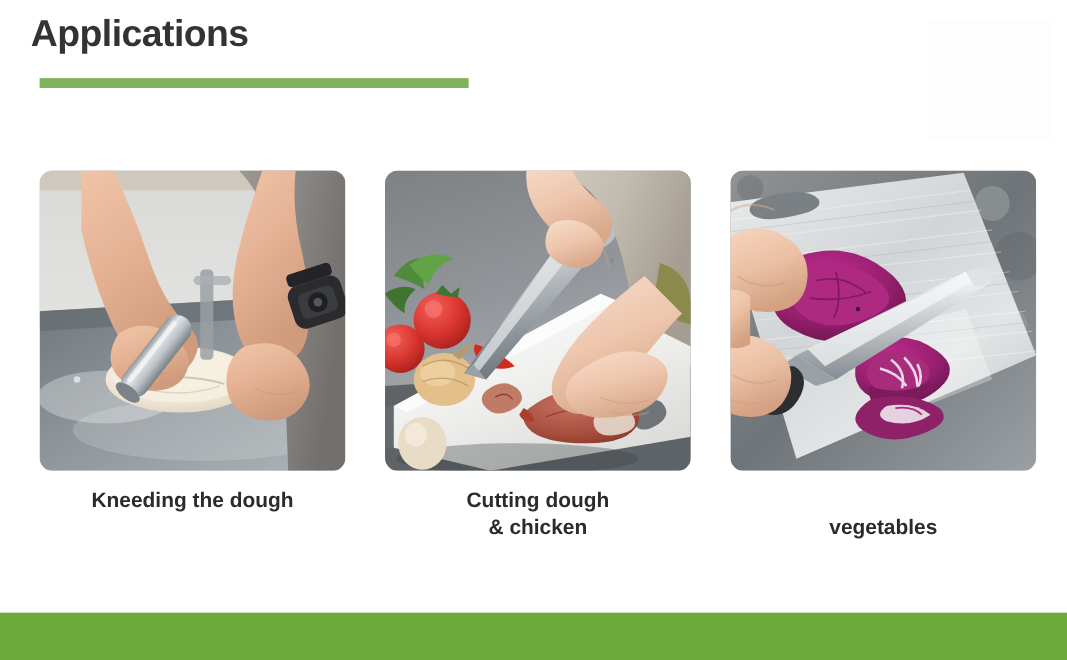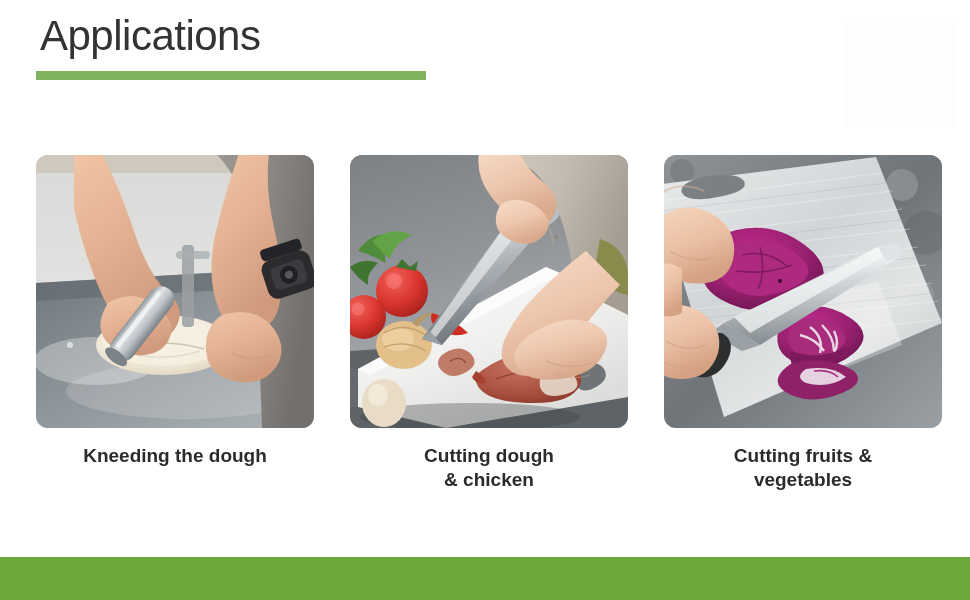--- a/index.html
+++ b/index.html
@@ -11,24 +11,24 @@
     height: 600px;
     background: #ffffff;
     font-family: "Liberation Sans", sans-serif;
     overflow: hidden;
     position: relative;
   }
 
   
   .page-title {
     position: absolute;
-    left: 40px;
+    left: 28px;
     top: 12px;
-    font-size: 42px;
-    font-weight: normal;
+    font-size: 34px;
+    font-weight: bold;
     color: #333333;
     letter-spacing: -0.5px;
     line-height: 1.15;
     white-space: nowrap;
   }
   .title-underline {
     position: absolute;
     left: 36px;
     top: 71px;
     width: 390px;
@@ -402,20 +402,20 @@
         <path d="M-8 42 q22 -18 48 -6" stroke="#d8a98c" stroke-width="2" fill="none" opacity="0.5"></path>
 
         <path d="M-10 158 q24 -16 48 0 q22 16 16 40 q-8 26 -36 26 q-28 0 -40 -26 Z" fill="url(#v-skin)"></path>
         <path d="M2 186 q20 12 40 4" stroke="#ce9e82" stroke-width="1.6" fill="none" opacity="0.55"></path>
         <path d="M-4 206 q18 10 34 4" stroke="#ce9e82" stroke-width="1.3" fill="none" opacity="0.45"></path>
 
         <path d="M-10 112 q14 -8 28 2 l0 44 q-16 8 -28 -2 Z" fill="url(#v-skin)"></path>
       </svg>
     </div>
     <div class="caption">
-      <span>Cutting fruits &amp;</span><br>
+      <br>
       <span>vegetables</span>
     </div>
   </div>
 
 </div>
 
 <div class="bottom-band" style="background: rgb(107, 169, 59);"></div>
 
 </body></html>

